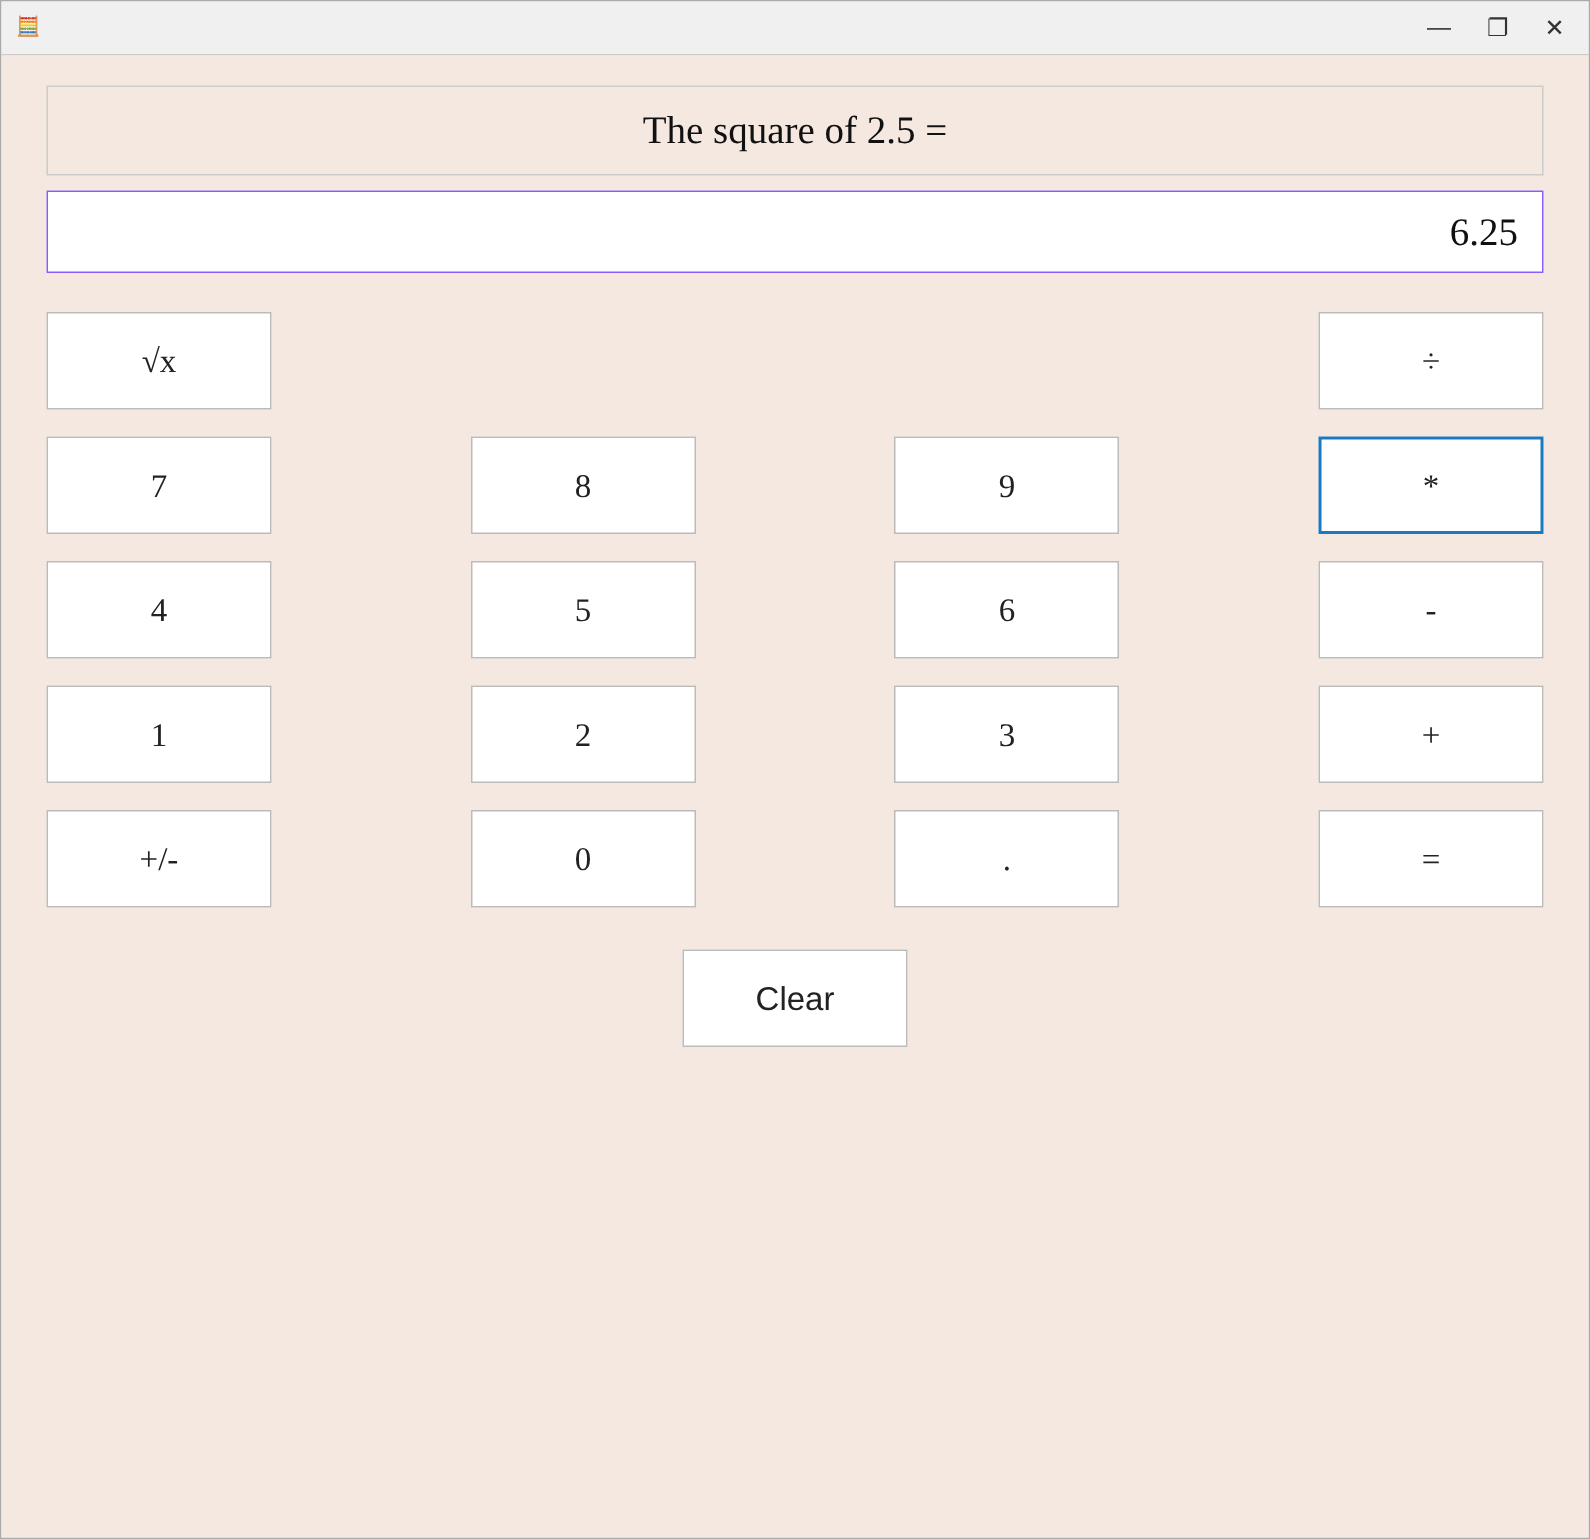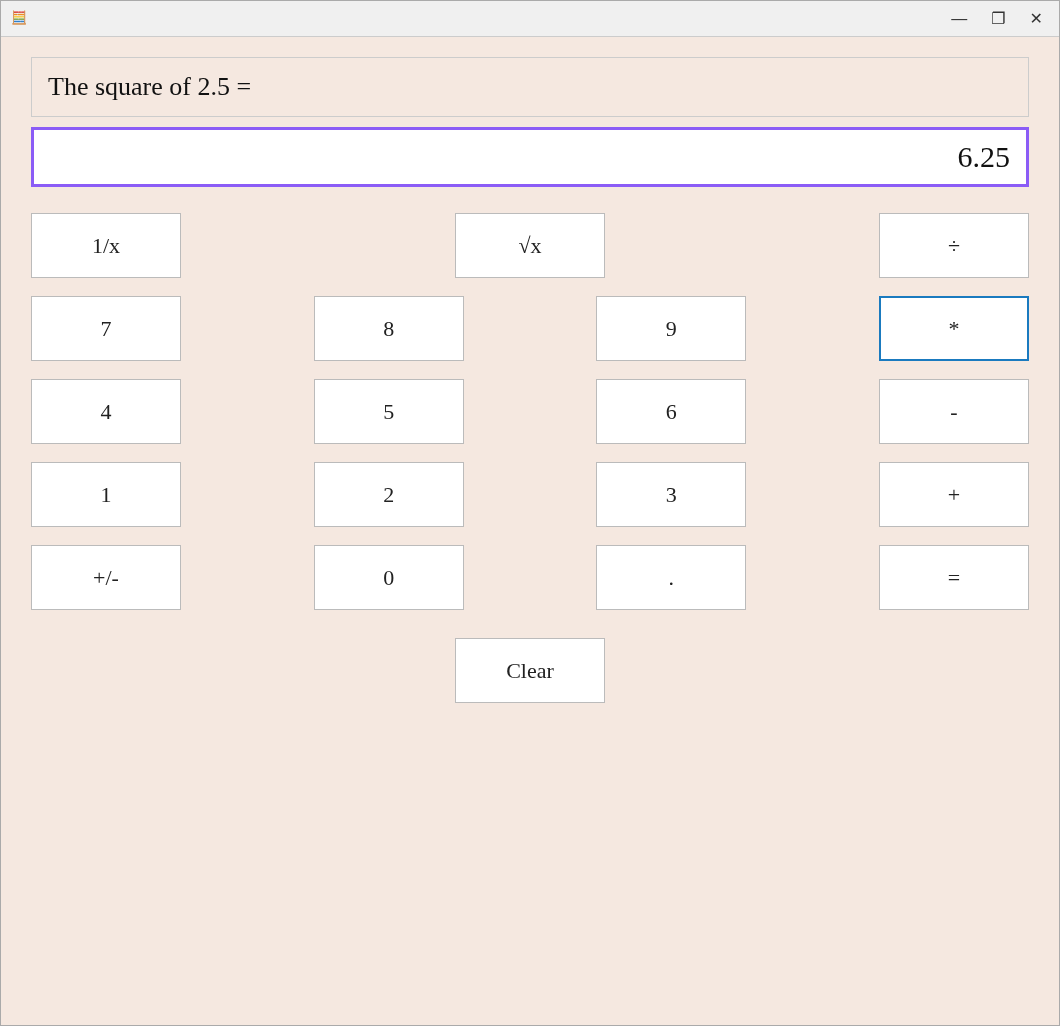--- a/index.html
+++ b/index.html
@@ -88,29 +88,29 @@
       background: #f5e8e0;
       border: 1px solid #ccc;
       padding: 12px 16px;
       text-align: right;
       font-size: 26px;
       font-family: 'Times New Roman', Times, serif;
       color: #111;
       min-height: 60px;
       display: flex;
       align-items: center;
-      justify-content: flex-start;
+      justify-content: center;
     }
 
     .result-display {
       background: #fff;
-      border: 3px solid #8b5cf6;
+      border: 1px solid #8b5cf6;
       padding: 10px 16px;
       text-align: right;
-      font-size: 30px;
+      font-size: 26px;
       font-family: 'Times New Roman', Times, serif;
       color: #111;
       min-height: 55px;
       display: flex;
       align-items: center;
       justify-content: flex-end;
     }
 
     .buttons-grid {
       display: flex;
@@ -148,21 +148,21 @@
     .bottom-row {
       display: flex;
       justify-content: center;
       gap: 140px;
       margin-top: 10px;
     }
 
     .bottom-btn {
       background: #fff;
       border: 1px solid #bbb;
-      font-family: Liberation Serif, serif;
+      font-family: Liberation Sans, sans-serif;
       font-size: 22px;
       cursor: pointer;
       display: flex;
       align-items: center;
       justify-content: center;
       width: 150px;
       height: 65px;
       color: #222;
     }
   </style>
@@ -189,21 +189,20 @@
         <span>The square of 2.5 =</span>
       </div>
       <div class="result-display">
         <span>6.25</span>
       </div>
     </div>
 
     <div class="buttons-grid">
 
       <div class="btn-row">
-        <button class="calc-btn">1/x</button>
         <button class="calc-btn">√x</button>
         <button class="calc-btn">÷</button>
       </div>
 
       <div class="btn-row">
         <button class="calc-btn">7</button>
         <button class="calc-btn">8</button>
         <button class="calc-btn">9</button>
         <button class="calc-btn highlighted">*</button>
       </div>

